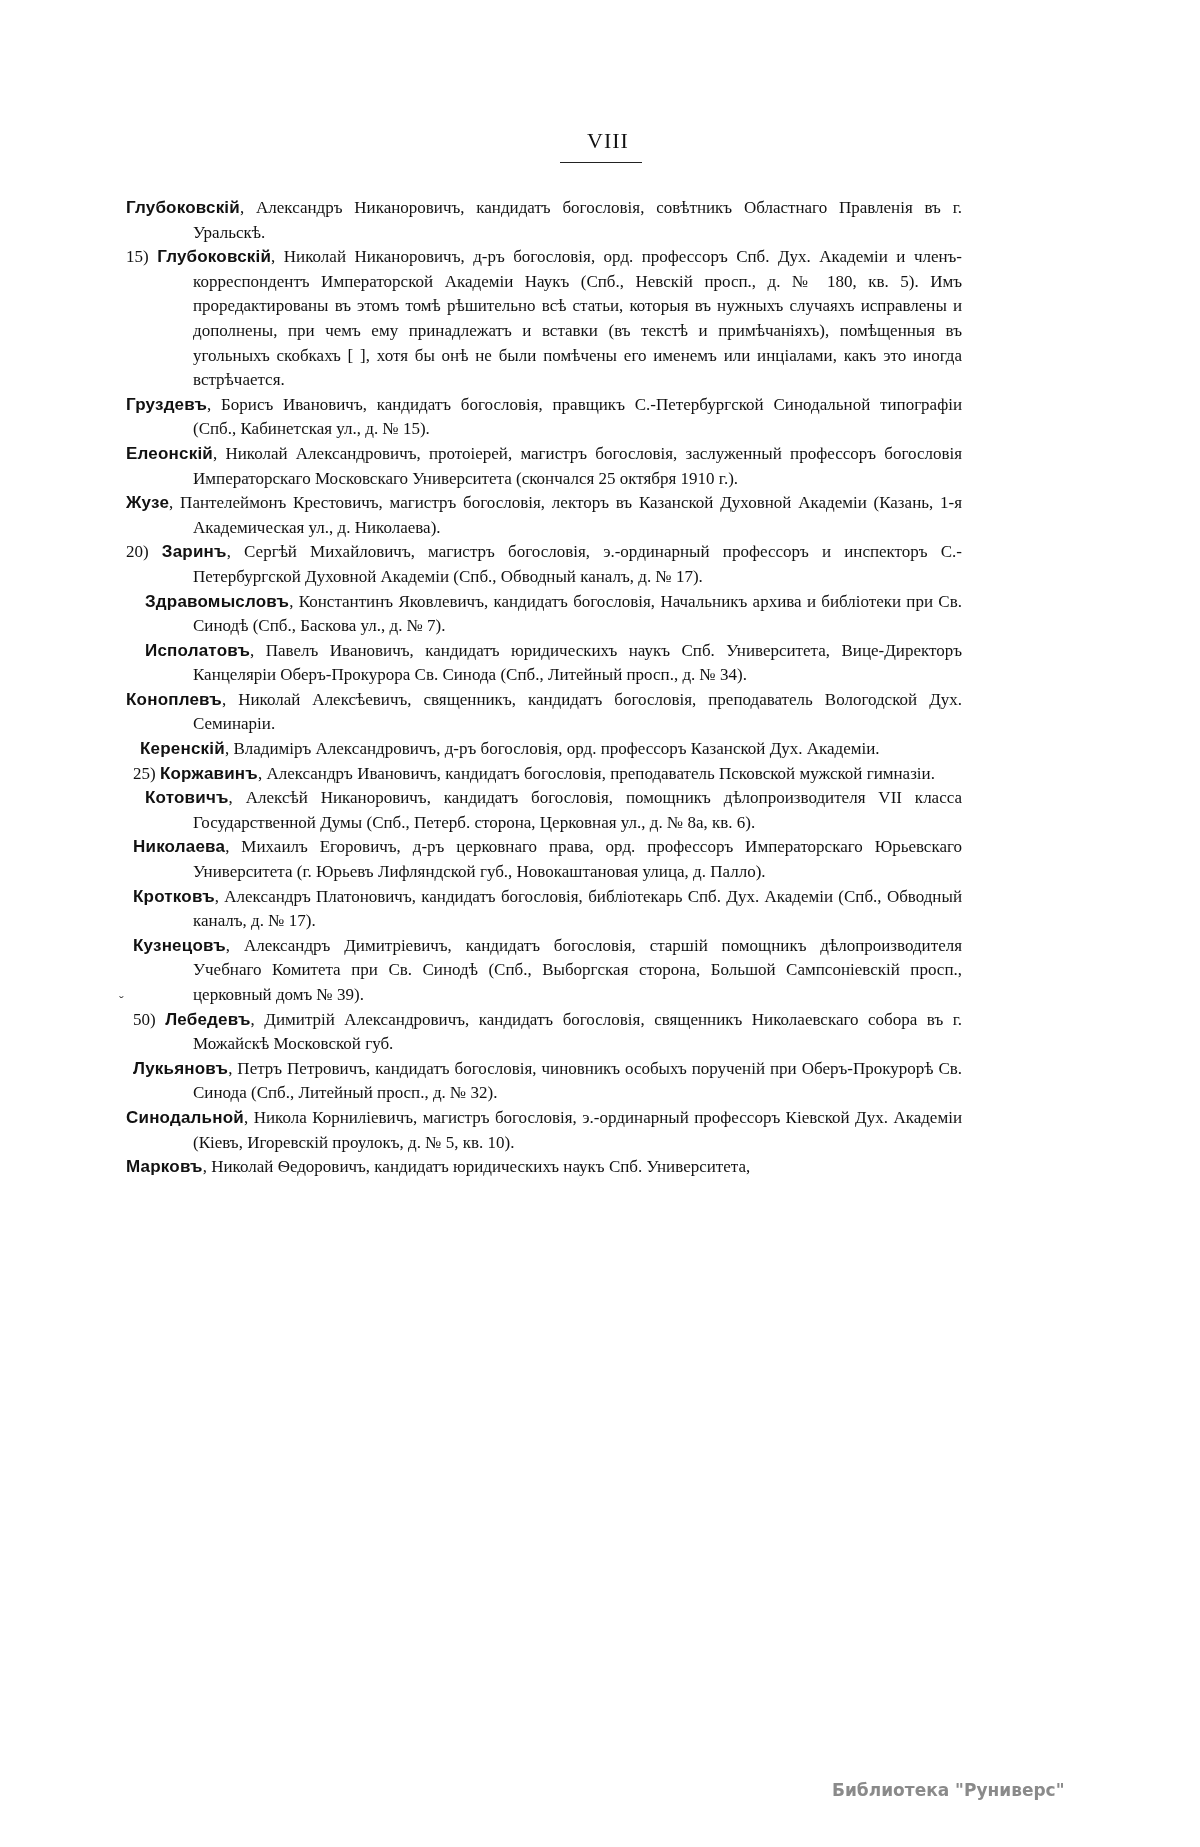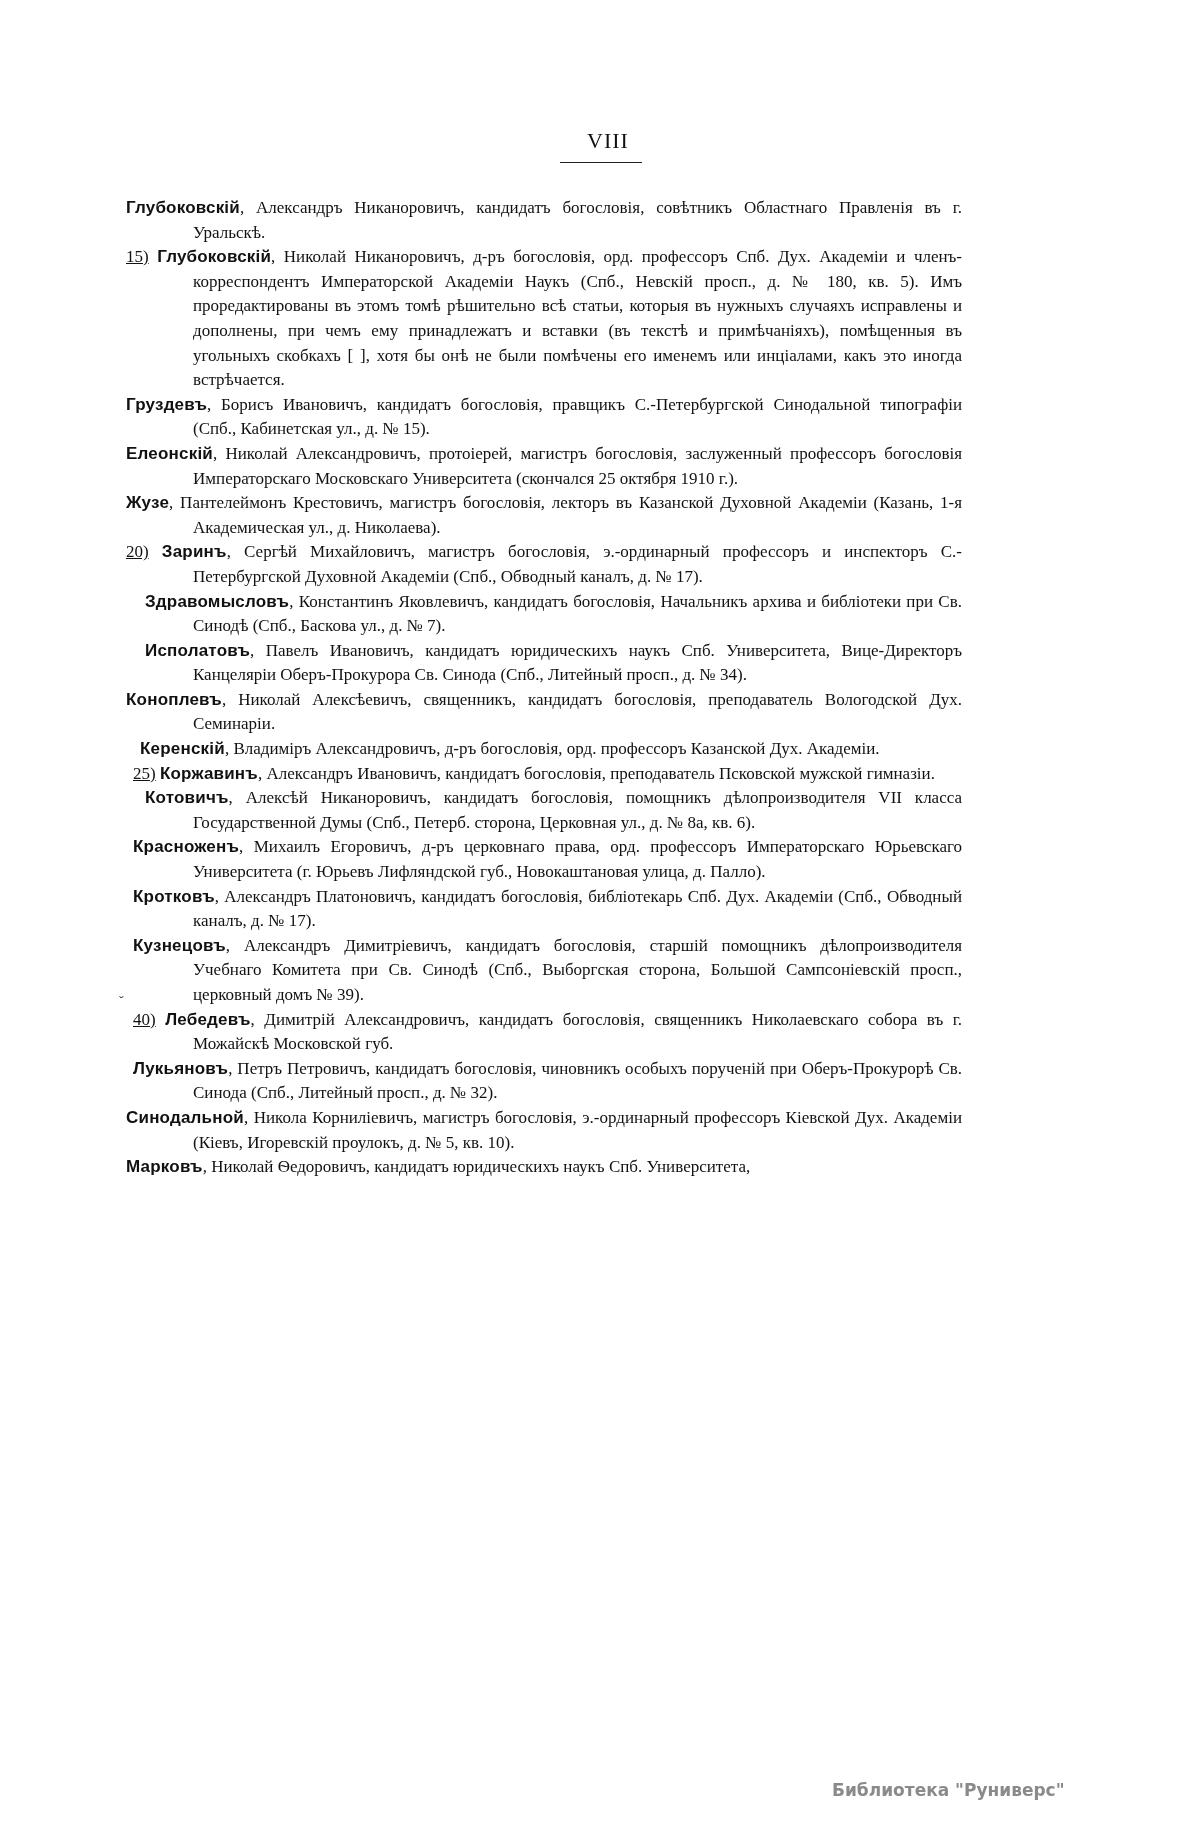--- a/index.html
+++ b/index.html
@@ -18,21 +18,21 @@
   }
   .entries {
     position: absolute; top: 196px; left: 126px; width: 836px;
   }
   .entry {
     font-size: 17px; line-height: 24.6px;
     text-align: justify;
     padding-left: 67px; text-indent: -67px;
     margin: 0;
   }
-  .entry .n { font-weight: normal; text-decoration: underline; }
+  .entry .n { font-weight: normal; }
   .entry .name {
     font-family: "Liberation Sans", "DejaVu Sans", sans-serif;
     font-weight: bold; letter-spacing: 0.2px;
   }
   .entry.indent1 { padding-left: 67px; text-indent: -53px; }
   .entry.indent2 { padding-left: 67px; text-indent: -48px; }
   .entry.indent3 { padding-left: 67px; text-indent: -60px; }
   .mark {
     position: absolute; left: 119px; top: 994px; font-size: 14px; color: #333;
   }
@@ -56,22 +56,22 @@
   <p class="entry"><span class="n"></span><span class="name">Груздевъ</span><span>, Борисъ Ивановичъ, кандидатъ богословія, правщикъ С.-Петербургской Синодальной типографіи (Спб., Кабинетская ул., д. № 15).</span></p>
   <p class="entry"><span class="n"></span><span class="name">Елеонскій</span><span>, Николай Александровичъ, протоіерей, магистръ богословія, заслуженный профессоръ богословія Императорскаго Московскаго Университета (скончался 25 октября 1910 г.).</span></p>
   <p class="entry"><span class="n"></span><span class="name">Жузе</span><span>, Пантелеймонъ Крестовичъ, магистръ богословія, лекторъ въ Казанской Духовной Академіи (Казань, 1-я Академическая ул., д. Николаева).</span></p>
   <p class="entry"><span class="n">20)</span> <span class="name">Заринъ</span><span>, Сергѣй Михайловичъ, магистръ богословія, э.-ординарный профессоръ и инспекторъ С.-Петербургской Духовной Академіи (Спб., Обводный каналъ, д. № 17).</span></p>
   <p class="entry indent2"><span class="n"></span><span class="name">Здравомысловъ</span><span>, Константинъ Яковлевичъ, кандидатъ богословія, Начальникъ архива и библіотеки при Св. Синодѣ (Спб., Баскова ул., д. № 7).</span></p>
   <p class="entry indent2"><span class="n"></span><span class="name">Исполатовъ</span><span>, Павелъ Ивановичъ, кандидатъ юридическихъ наукъ Спб. Университета, Вице-Директоръ Канцеляріи Оберъ-Прокурора Св. Синода (Спб., Литейный просп., д. № 34).</span></p>
   <p class="entry"><span class="n"></span><span class="name">Коноплевъ</span><span>, Николай Алексѣевичъ, священникъ, кандидатъ богословія, преподаватель Вологодской Дух. Семинаріи.</span></p>
   <p class="entry indent1"><span class="n"></span><span class="name">Керенскій</span><span>, Владиміръ Александровичъ, д-ръ богословія, орд. профессоръ Казанской Дух. Академіи.</span></p>
   <p class="entry indent3"><span class="n">25)</span> <span class="name">Коржавинъ</span><span>, Александръ Ивановичъ, кандидатъ богословія, преподаватель Псковской мужской гимназіи.</span></p>
   <p class="entry indent2"><span class="n"></span><span class="name">Котовичъ</span><span>, Алексѣй Никаноровичъ, кандидатъ богословія, помощникъ дѣлопроизводителя VII класса Государственной Думы (Спб., Петерб. сторона, Церковная ул., д. № 8а, кв. 6).</span></p>
-  <p class="entry indent3"><span class="n"></span><span class="name">Красноженъ</span><span>, Михаилъ Егоровичъ, д-ръ церковнаго права, орд. профессоръ Императорскаго Юрьевскаго Университета (г. Юрьевъ Лифляндской губ., Новокаштановая улица, д. Палло).</span></p>
+  <p class="entry indent3"><span class="n"></span><span class="name">Николаева</span><span>, Михаилъ Егоровичъ, д-ръ церковнаго права, орд. профессоръ Императорскаго Юрьевскаго Университета (г. Юрьевъ Лифляндской губ., Новокаштановая улица, д. Палло).</span></p>
   <p class="entry indent3"><span class="n"></span><span class="name">Кротковъ</span><span>, Александръ Платоновичъ, кандидатъ богословія, библіотекарь Спб. Дух. Академіи (Спб., Обводный каналъ, д. № 17).</span></p>
   <p class="entry indent3"><span class="n"></span><span class="name">Кузнецовъ</span><span>, Александръ Димитріевичъ, кандидатъ богословія, старшій помощникъ дѣлопроизводителя Учебнаго Комитета при Св. Синодѣ (Спб., Выборгская сторона, Большой Сампсоніевскій просп., церковный домъ № 39).</span></p>
-  <p class="entry indent3"><span class="n">40)</span> <span class="name">Лебедевъ</span><span>, Димитрій Александровичъ, кандидатъ богословія, священникъ Николаевскаго собора въ г. Можайскѣ Московской губ.</span></p>
+  <p class="entry indent3"><span class="n">50)</span> <span class="name">Лебедевъ</span><span>, Димитрій Александровичъ, кандидатъ богословія, священникъ Николаевскаго собора въ г. Можайскѣ Московской губ.</span></p>
   <p class="entry indent3"><span class="n"></span><span class="name">Лукьяновъ</span><span>, Петръ Петровичъ, кандидатъ богословія, чиновникъ особыхъ порученій при Оберъ-Прокурорѣ Св. Синода (Спб., Литейный просп., д. № 32).</span></p>
   <p class="entry"><span class="n"></span><span class="name">Синодальной</span><span>, Никола Корниліевичъ, магистръ богословія, э.-ординарный профессоръ Кіевской Дух. Академіи (Кіевъ, Игоревскій проулокъ, д. № 5, кв. 10).</span></p>
   <p class="entry"><span class="n"></span><span class="name">Марковъ</span><span>, Николай Ѳедоровичъ, кандидатъ юридическихъ наукъ Спб. Университета,</span></p>
 </div>
 
 <div class="watermark">Библиотека "Руниверс"</div>
 
 </body></html>

